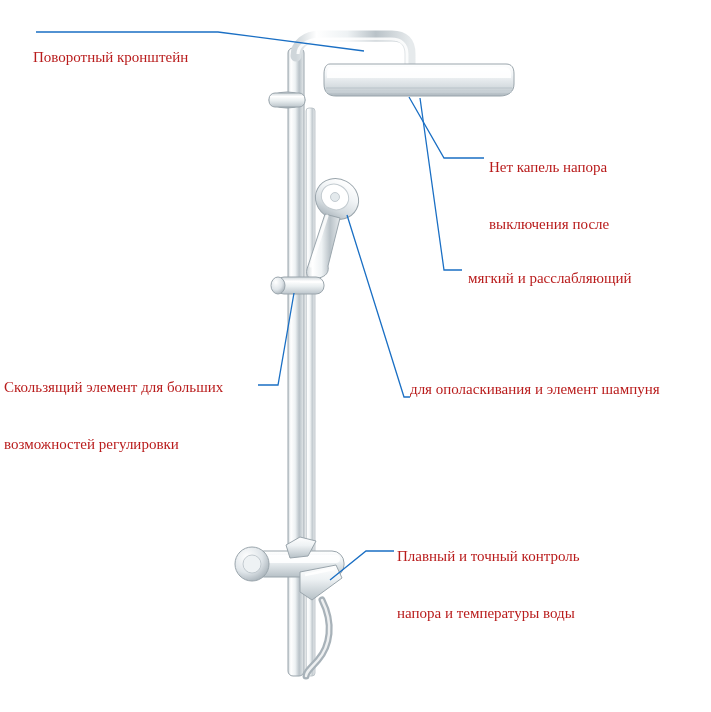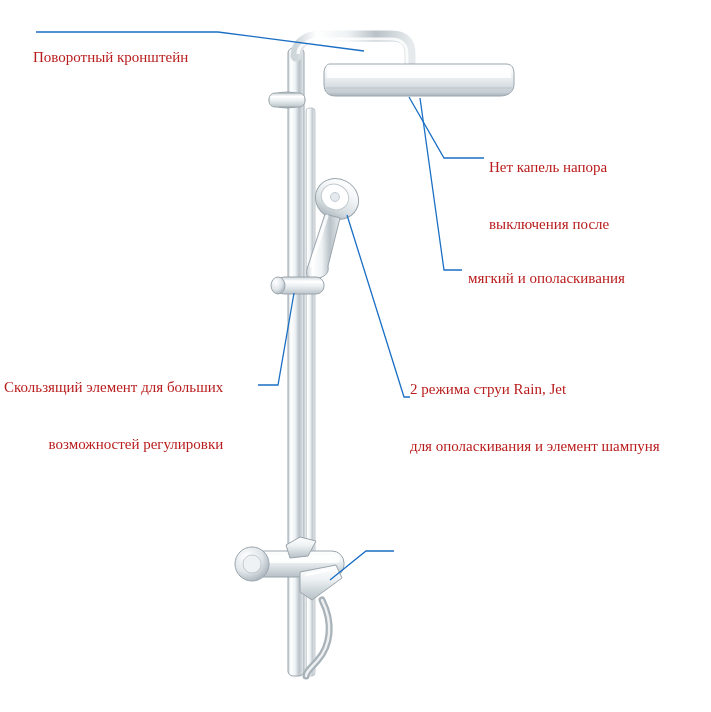--- a/index.html
+++ b/index.html
@@ -134,27 +134,30 @@
   <div class="callout ca-left" style="left:33px; top:10px;">
     <span>Поворотный кронштейн</span>
   </div>
 
   <div class="callout ca-left" style="left:489px; top:120px;">
     <span>Нет капель напора</span>
     <span>выключения после</span>
   </div>
 
   <div class="callout ca-left" style="left:468px; top:231px;">
-    <span>мягкий и ополаскивания</span>
+    <span>мягкий и расслабляющий</span>
   </div>
 
-  <div class="callout ca-left" style="left:4px; top:340px;text-align:right;">
+  <div class="callout ca-left" style="left:4px; top:340px;">
     <span>Скользящий элемент для больших</span>
     <span>возможностей регулировки</span>
   </div>
 
   <div class="callout ca-left" style="left:410px; top:342px;">
-    <span>2 режима струи Rain, Jet</span>
     <span>для ополаскивания и элемент шампуня</span>
   </div>
 
+  <div class="callout ca-left" style="left:397px; top:509px;">
+    <span>Плавный и точный контроль</span>
+    <span>напора и температуры воды</span>
+  </div>
 
 </div>
 
 </body></html>

